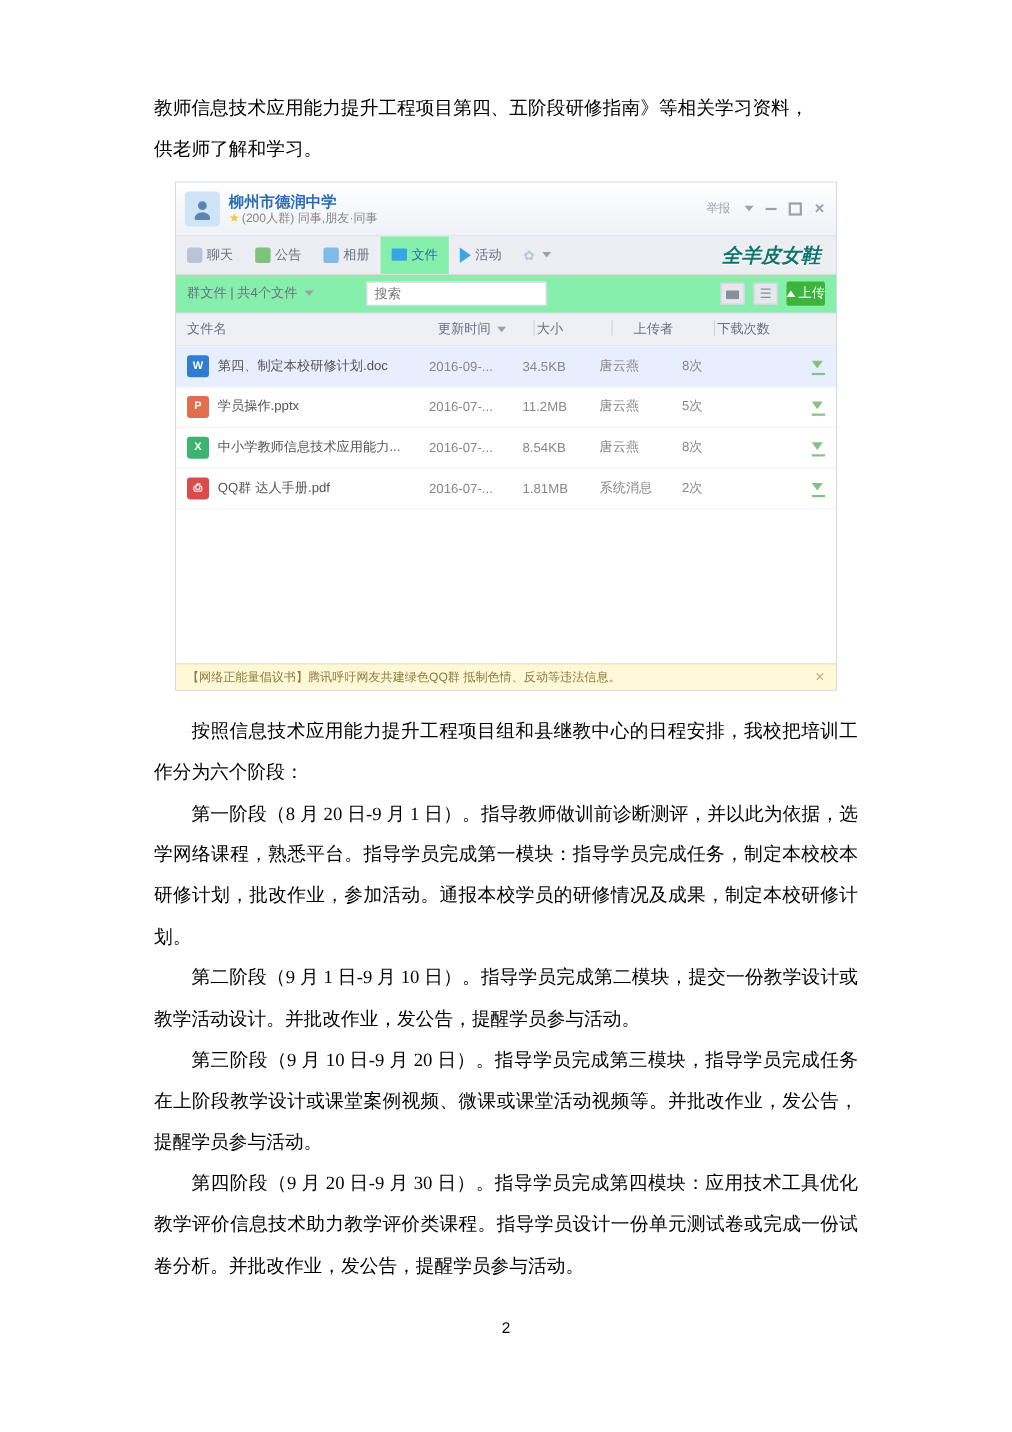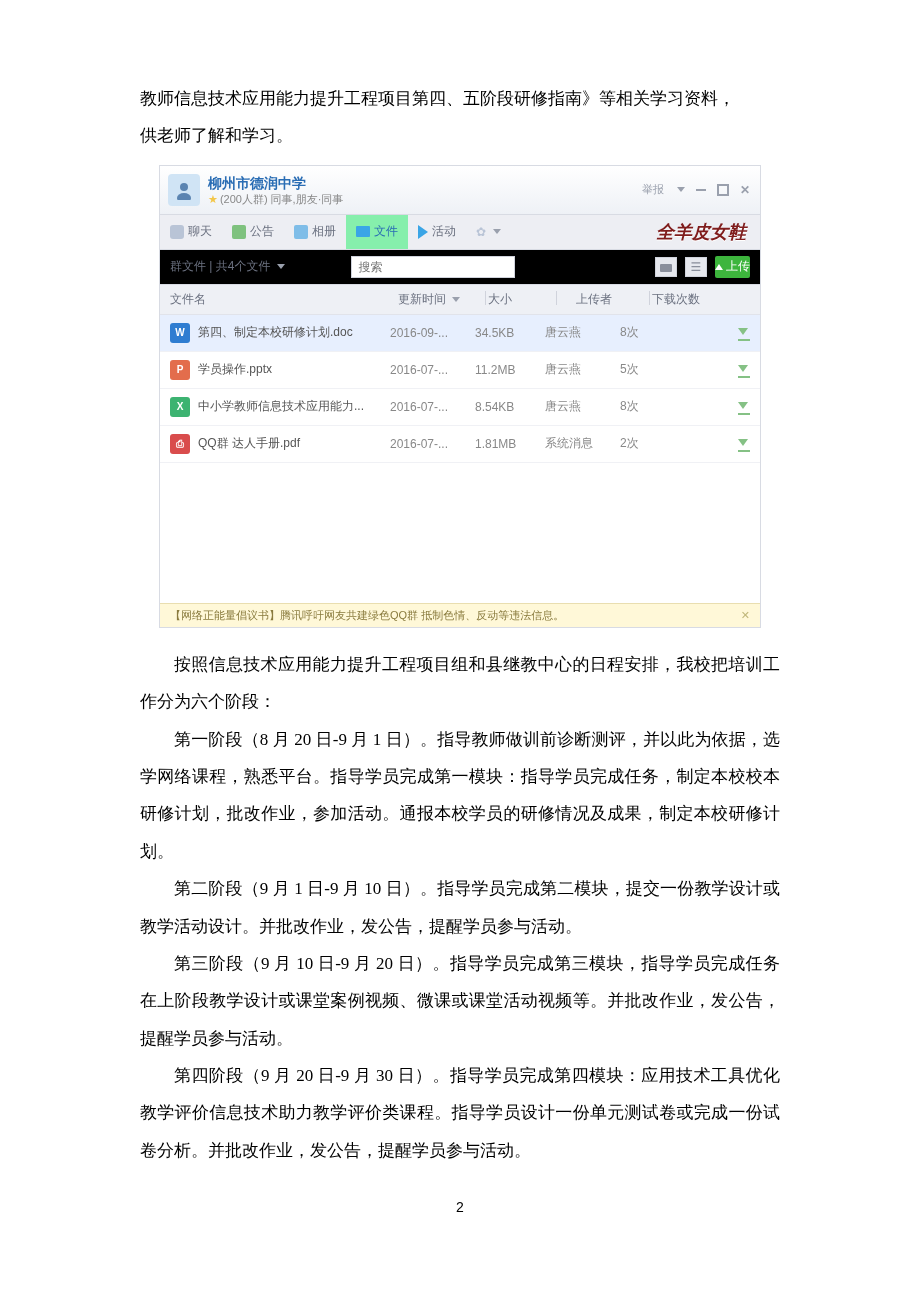--- a/index.html
+++ b/index.html
@@ -23,27 +23,27 @@
 
   .qq-tabs{background:#edeef3;display:flex;align-items:center;height:34px;border-bottom:1px solid #d8dbe3;}
   .qq-tab{display:inline-flex;align-items:center;gap:4px;padding:0 10px;height:100%;color:#6b7180;}
   .qq-tab.active{background:#86efac;color:#2a6db4;}
   .ico{width:14px;height:14px;display:inline-block;}
   .i-chat{background:#b9c4d6;border-radius:3px;}
   .i-notice{background:#7fc27f;border-radius:2px;}
   .i-album{background:#7fbde8;border-radius:2px;}
   .i-act{width:0;height:0;border-style:solid;border-width:7px 0 7px 10px;border-color:transparent transparent transparent #3aa5e6;}
   .i-gear{color:#b9c4d6;}
-  .qq-ad{margin-left:auto;color:#7f1d1d;font-size:18px;font-weight:900;font-style:italic;padding:0 14px;text-shadow:0 1px 0 #fff;}
-
-  .qq-toolbar{display:flex;align-items:center;height:34px;padding:0 10px;border-bottom:1px solid #d8dbe3;background:#000000;color:#6b7180;gap:8px;}
+  .qq-ad{margin-left:auto;color:#0f766e;font-size:18px;font-weight:900;font-style:italic;padding:0 14px;text-shadow:0 1px 0 #fff;}
+
+  .qq-toolbar{display:flex;align-items:center;height:34px;padding:0 10px;border-bottom:1px solid #d8dbe3;background:#86efac;color:#6b7180;gap:8px;}
   .qq-toolbar .left{display:flex;align-items:center;gap:4px;}
   .caret{display:inline-block;width:0;height:0;border-left:4px solid transparent;border-right:4px solid transparent;border-top:5px solid #9aa0ad;margin-left:3px;}
   .qq-search{margin-left:40px;}
-  .qq-search input{width:150px;height:20px;border:1px solid #d0d3dc;padding:0 6px;color:#888;font-size:12px;margin-left:18px;}
+  .qq-search input{width:150px;height:20px;border:1px solid #d0d3dc;padding:0 6px;color:#888;font-size:12px;}
   .qq-right{margin-left:auto;display:flex;align-items:center;gap:8px;}
   .btn-square{width:20px;height:18px;background:#e6e8ee;border:1px solid #d0d3dc;display:inline-flex;align-items:center;justify-content:center;color:#8a8f9c;}
   .btn-upload{height:22px;padding:0 0;background:#3db53d;color:#fff;border:none;font-size:12px;display:inline-flex;align-items:center;gap:3px;border-radius:2px;}
   .up-arrow{display:inline-block;width:0;height:0;border-left:4px solid transparent;border-right:4px solid transparent;border-bottom:6px solid #fff;}
 
   .qq-header-row{display:flex;padding:6px 10px;background:#eef0f5;color:#6b7180;border-bottom:1px solid #e1e3ea;}
   .qq-header-row .col{display:flex;align-items:center;gap:3px;}
   .qq-header-row .sep{width:1px;background:#d0d3dc;height:14px;margin:0 2px;}
 
   .file-list{background:#fff;}

